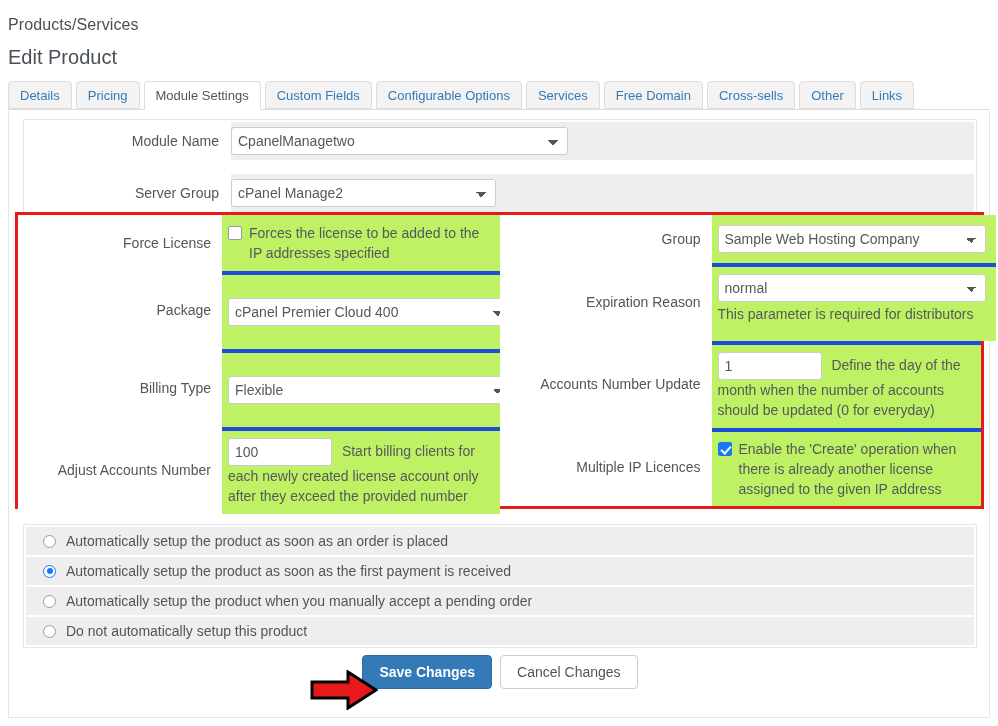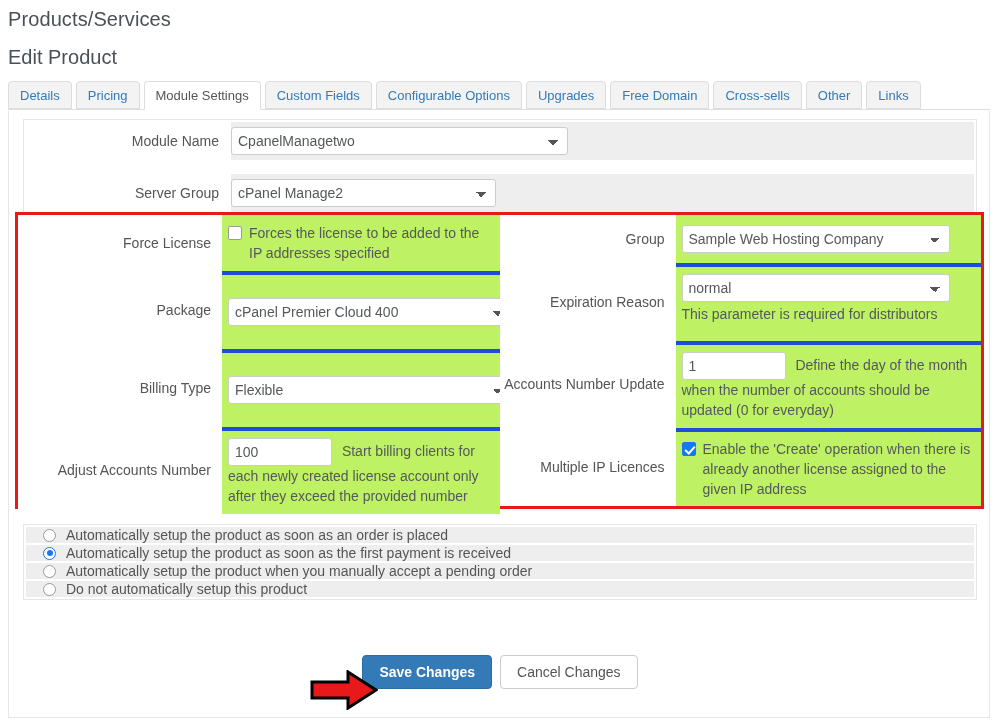--- a/index.html
+++ b/index.html
@@ -8,22 +8,22 @@
     width: 998px; height: 726px;
     background: #ffffff;
     font-family: "Liberation Sans", sans-serif;
     color: #4a4a4a;
     overflow: hidden;
   }
   .page { position: relative; width: 998px; height: 726px; }
 
   
   .page-title {
-    position: absolute; left: 8px; top: 8px;
-    font-size: 20px; color: #495057; font-weight: normal;
+    position: absolute; left: 8px; top: 16px;
+    font-size: 16px; color: #495057; font-weight: normal;
     letter-spacing: .1px;
   }
   .sub-title {
     position: absolute; left: 8px; top: 46px;
     font-size: 20px; color: #495057; font-weight: normal;
   }
 
   
   .tabbar {
     position: absolute; left: 8px; top: 80px;
@@ -123,21 +123,21 @@
   .frow .flabel {
     flex: 0 0 auto;
     display: flex; align-items: center; justify-content: flex-end;
     padding-right: 11px;
     font-size: 14px; color: #555555;
     background: #ffffff;
     text-align: center;
     line-height: 1.35;
   }
   .col-left .flabel { width: 204px; }
-  .col-right .flabel { width: 176px; }
+  .col-right .flabel { width: 212px; }
   .frow .ffield {
     flex: 1 1 auto;
     background: #bef264;
     padding: 7px 10px 7px 6px;
     font-size: 14px; color: #55595c;
     line-height: 1.45;
     display: flex; align-items: center;
   }
   .frow .ffield.stack { display: block; }
   .frow + .frow .ffield { border-top: 4px solid #1d4ed8; }
@@ -170,21 +170,21 @@
   
   .radio-panel {
     position: absolute; left: 14px; top: 413px;
     width: 954px;
     border: 1px solid #e2e8ea;
     background: #ffffff;
     padding: 2px;
   }
   .rrow {
     display: flex; align-items: center;
-    height: 16px; margin-bottom: 2px;
+    height: 28px; margin-bottom: 2px;
     background: #eeeeee;
     padding-left: 6px;
     cursor: pointer;
   }
   .rrow:last-child { margin-bottom: 0; }
   .rbtn {
     flex: 0 0 auto;
     width: 13px; height: 13px; border-radius: 50%;
     border: 1px solid #9a9a9a; background: #ffffff;
     margin-right: 10px; margin-left: 11px;
@@ -225,21 +225,21 @@
 
   <div class="page-title">Products/Services</div>
   <div class="sub-title">Edit Product</div>
 
   <div class="tabbar">
     <div class="tab">Details</div>
     <div class="tab">Pricing</div>
     <div class="tab active">Module Settings</div>
     <div class="tab">Custom Fields</div>
     <div class="tab">Configurable Options</div>
-    <div class="tab">Upgrades</div>
+    <div class="tab">Services</div>
     <div class="tab">Free Domain</div>
     <div class="tab">Cross-sells</div>
     <div class="tab">Other</div>
     <div class="tab">Links</div>
   </div>
 
   <div class="form-wrap">
 
     <div class="module-panel">
       <div class="mrow">

